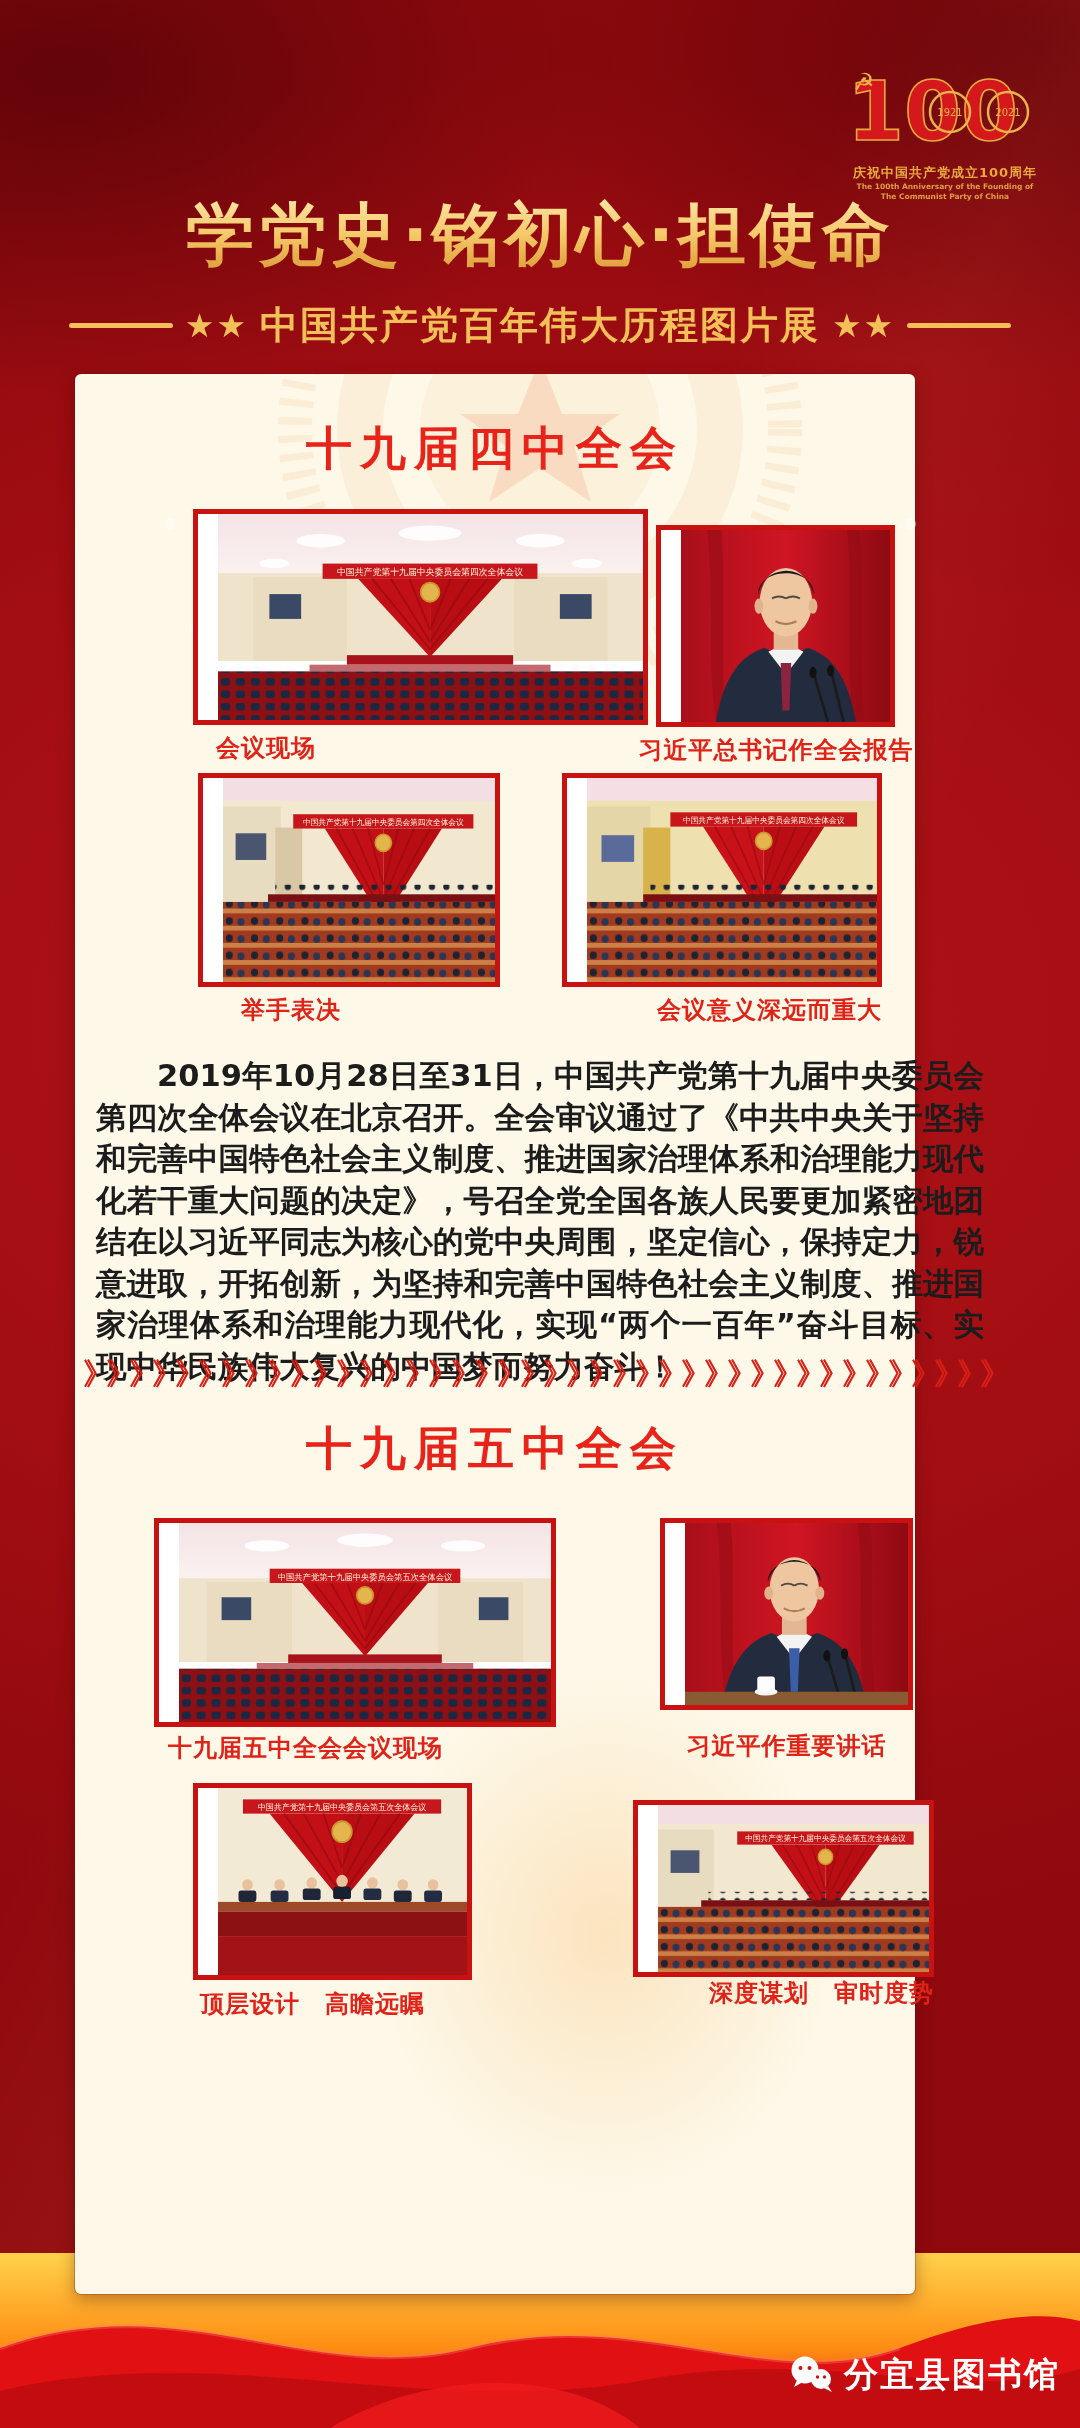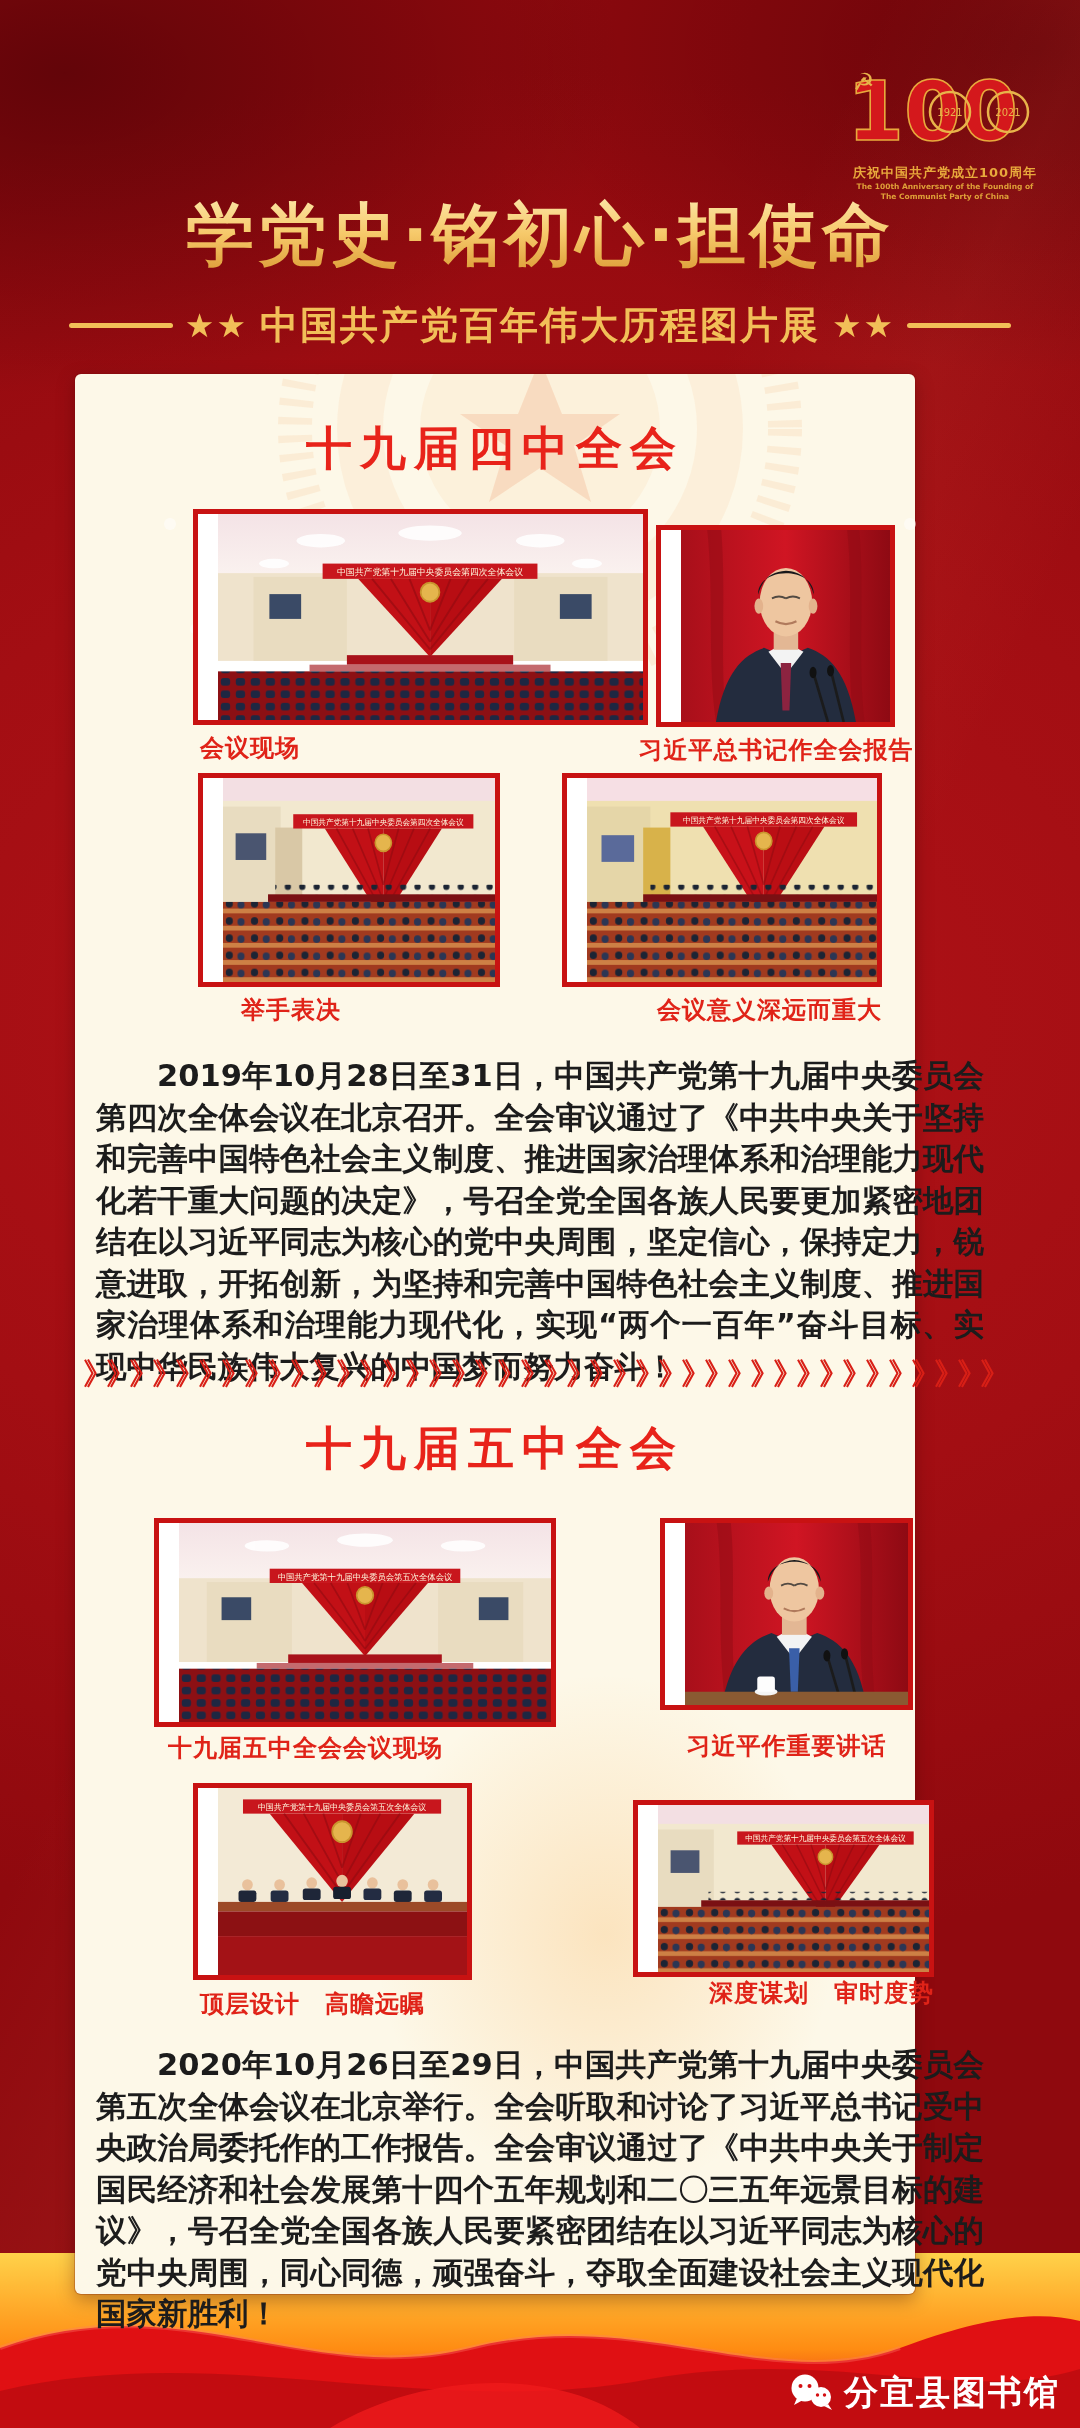--- a/index.html
+++ b/index.html
@@ -56,21 +56,21 @@
   .chevrons{
     position:absolute; left:8px; top:984px; width:914px; height:34px;
     overflow:hidden; white-space:nowrap; color:#d81f16;
     font-size:30px; font-weight:700; letter-spacing:-7px; line-height:32px;
   }
   
   .silk{ position:absolute; left:0; bottom:0; width:1080px; height:175px; z-index:1; }
   .footer-brand{
     position:absolute; right:20px; top:2352px; z-index:3;
     display:flex; align-items:center; gap:10px;
-    color:#ffffff; font-size:34px; font-weight:700; letter-spacing:2px;margin-top:18px;
+    color:#ffffff; font-size:34px; font-weight:700; letter-spacing:2px;
   }
 </style>
 </head>
 <body>
 
 <svg width="0" height="0" style="position:absolute" aria-hidden="true">
   <defs>
     <pattern id="pat-crowd" width="16" height="13" patternUnits="userSpaceOnUse">
       <rect width="16" height="13" fill="#8c1014"></rect>
       <rect x="3" y="3" width="10" height="8" rx="3" fill="#1e2742"></rect>
@@ -196,21 +196,21 @@
         <path d="M108,96 q12,6 24,0" stroke="#b07a5c" stroke-width="2.4" fill="none"></path>
         <g stroke="#1b1b1b" stroke-width="3">
             <line x1="168" y1="202" x2="152" y2="152"></line>
             <line x1="186" y1="202" x2="172" y2="150"></line>
           </g>
         <ellipse cx="151" cy="150" rx="4" ry="6" fill="#111"></ellipse>
           <ellipse cx="171" cy="148" rx="4" ry="6" fill="#111"></ellipse>
       </svg>
     </div>
 
-    <div class="cap" style="left:125px; top:358px;">会议现场</div>
+    <div class="cap" style="left:141px; top:358px;">会议现场</div>
     <div class="cap" style="left:546px; top:360px; width:310px; text-align:center;">习近平总书记作全会报告</div>
 
     <div class="photo" style="left:123px; top:399px; width:302px; height:214px;">
       <svg viewBox="0 0 302 214" preserveAspectRatio="none">
         <rect width="302" height="26" fill="#f3dfe3"></rect>
         <rect y="24" width="302" height="112" fill="#f2e8cf"></rect>
         <rect x="0" y="30" width="64" height="106" fill="#e8dcc0"></rect>
         <rect x="14" y="58" width="34" height="28" fill="#4a5570"></rect>
         <rect x="58" y="52" width="30" height="84" fill="#d9c8a6"></rect>
         <rect x="78" y="38" width="200" height="15" fill="#c8161d"></rect>
@@ -367,21 +367,20 @@
         <circle cx="186" cy="55" r="8" fill="#e5b54d" stroke="#c9952e" stroke-width="1.6"></circle>
         <rect x="56" y="92" width="245" height="9" fill="url(#pat-heads)"></rect>
         <rect x="48" y="101" width="253" height="7" fill="#7a1013"></rect>
         <rect y="108" width="301" height="69" fill="url(#pat-desks)"></rect>
       </svg>
     </div>
 
     <div class="cap" style="left:125px; top:1614px;">顶层设计　高瞻远瞩</div>
     <div class="cap" style="left:558px; top:1603px; width:301px; text-align:right;">深度谋划　审时度势</div>
 
-    <div class="para" style="top:1670px;">2020年10月26日至29日，中国共产党第十九届中央委员会第五次全体会议在北京举行。全会听取和讨论了习近平总书记受中央政治局委托作的工作报告。全会审议通过了《中共中央关于制定国民经济和社会发展第十四个五年规划和二〇三五年远景目标的建议》，号召全党全国各族人民要紧密团结在以习近平同志为核心的党中央周围，同心同德，顽强奋斗，夺取全面建设社会主义现代化国家新胜利！</div>
   </div>
 
   <svg class="silk" viewBox="0 0 1080 175" preserveAspectRatio="none">
     <rect width="1080" height="175" fill="url(#grad-flame)"></rect>
     <path d="M0,175 L0,95 C180,30 310,135 470,95 C640,52 770,142 900,95 C990,62 1040,58 1080,68 L1080,175 Z" fill="#e01013"></path>
     <path d="M0,95 C180,30 310,135 470,95 C640,52 770,142 900,95" stroke="#ff7a6a" stroke-width="4" fill="none" opacity=".35"></path>
     <path d="M0,175 L0,138 C220,86 430,168 650,126 C830,94 965,152 1080,116 L1080,175 Z" fill="#c00d10" opacity=".95"></path>
     <path d="M330,175 C420,120 560,110 640,175 Z" fill="#ef1a1c" opacity=".8"></path>
   </svg>
 

